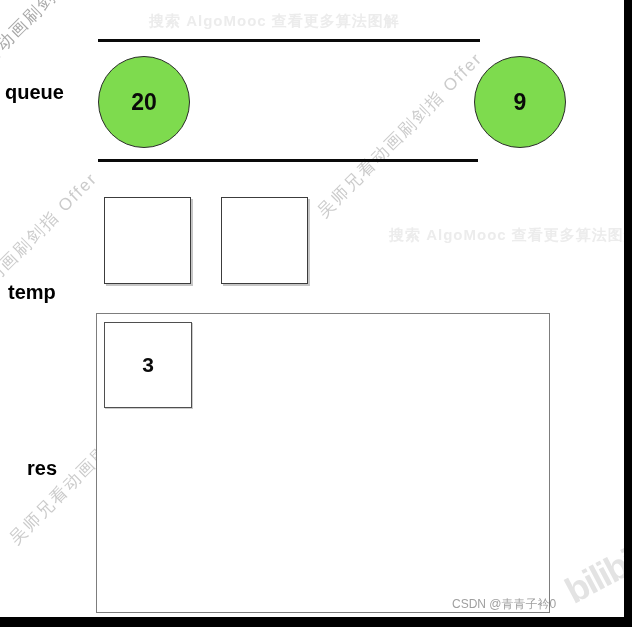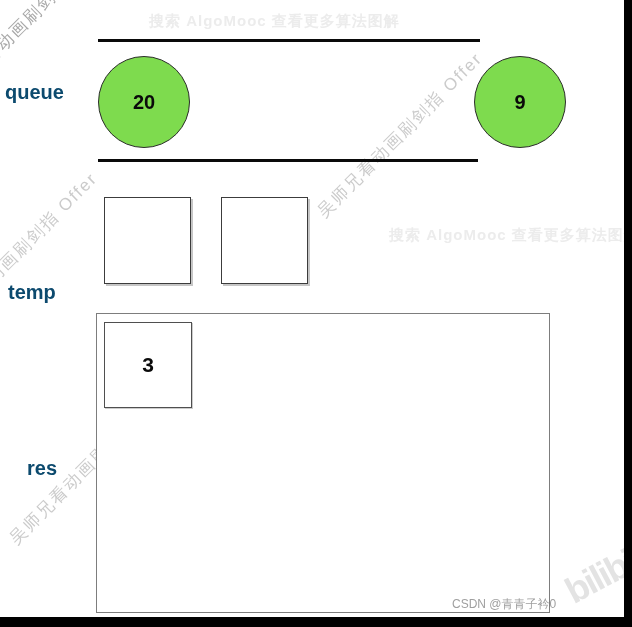--- a/index.html
+++ b/index.html
@@ -19,30 +19,30 @@
   .wm-a{left:25px;top:22px;color:#a8a8a8;}
   .wm-b{left:15px;top:255px;}
   .wm-c{left:400px;top:135px;}
   .wm-d{left:92px;top:462px;}
   
   .shape{position:absolute;z-index:2;}
   .lane-line{height:3px;background:#0a0a0a;}
   .line-top{left:98px;top:39px;width:382px;}
   .line-bottom{left:98px;top:159px;width:380px;}
   .row-label{
-    font-weight:bold;font-size:20px;color:#0c4a6e;z-index:2;position:absolute;
+    font-weight:bold;font-size:20px;color:#000000;z-index:2;position:absolute;
   }
   .label-queue{left:5px;top:81px;}
   .label-temp{left:8px;top:233px;margin-top:48px;}
   .label-res{left:27px;top:457px;}
   .node-circle{
     width:92px;height:92px;border-radius:50%;
     border:1px solid #2d2d2d;
     display:flex;align-items:center;justify-content:center;
-    font-weight:bold;font-size:20px;color:#0a0a0a;box-sizing:border-box;
+    font-weight:bold;font-size:23px;color:#0a0a0a;box-sizing:border-box;
   }
   .circle-20{left:98px;top:56px;}
   .circle-9{left:474px;top:56px;}
   .temp-square{
     width:87px;height:87px;background:#fff;
     border:1px solid #3c3c3c;box-shadow:2px 2px 0 #c6c6c6;box-sizing:border-box;
   }
   .temp-1{left:104px;top:197px;}
   .temp-2{left:221px;top:197px;}
   .res-rect{

